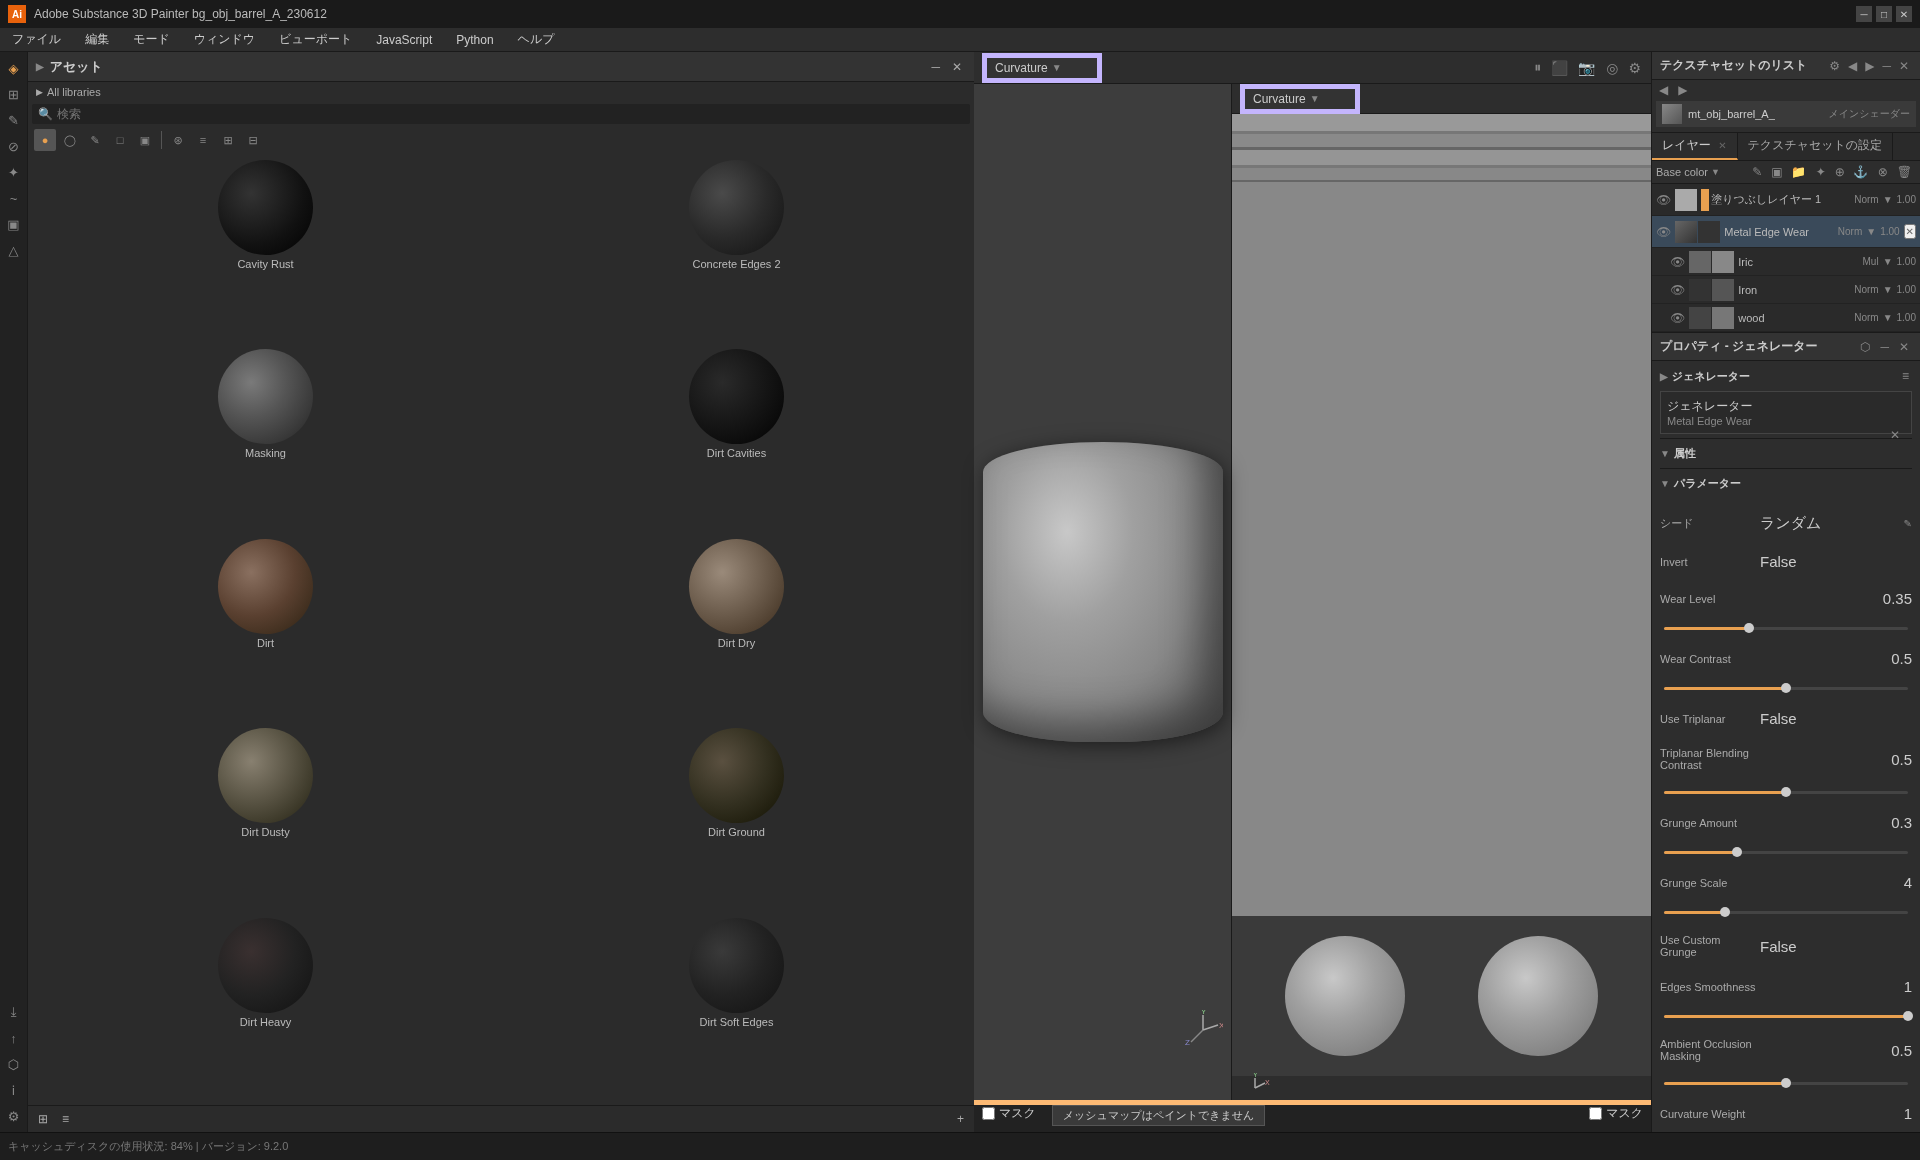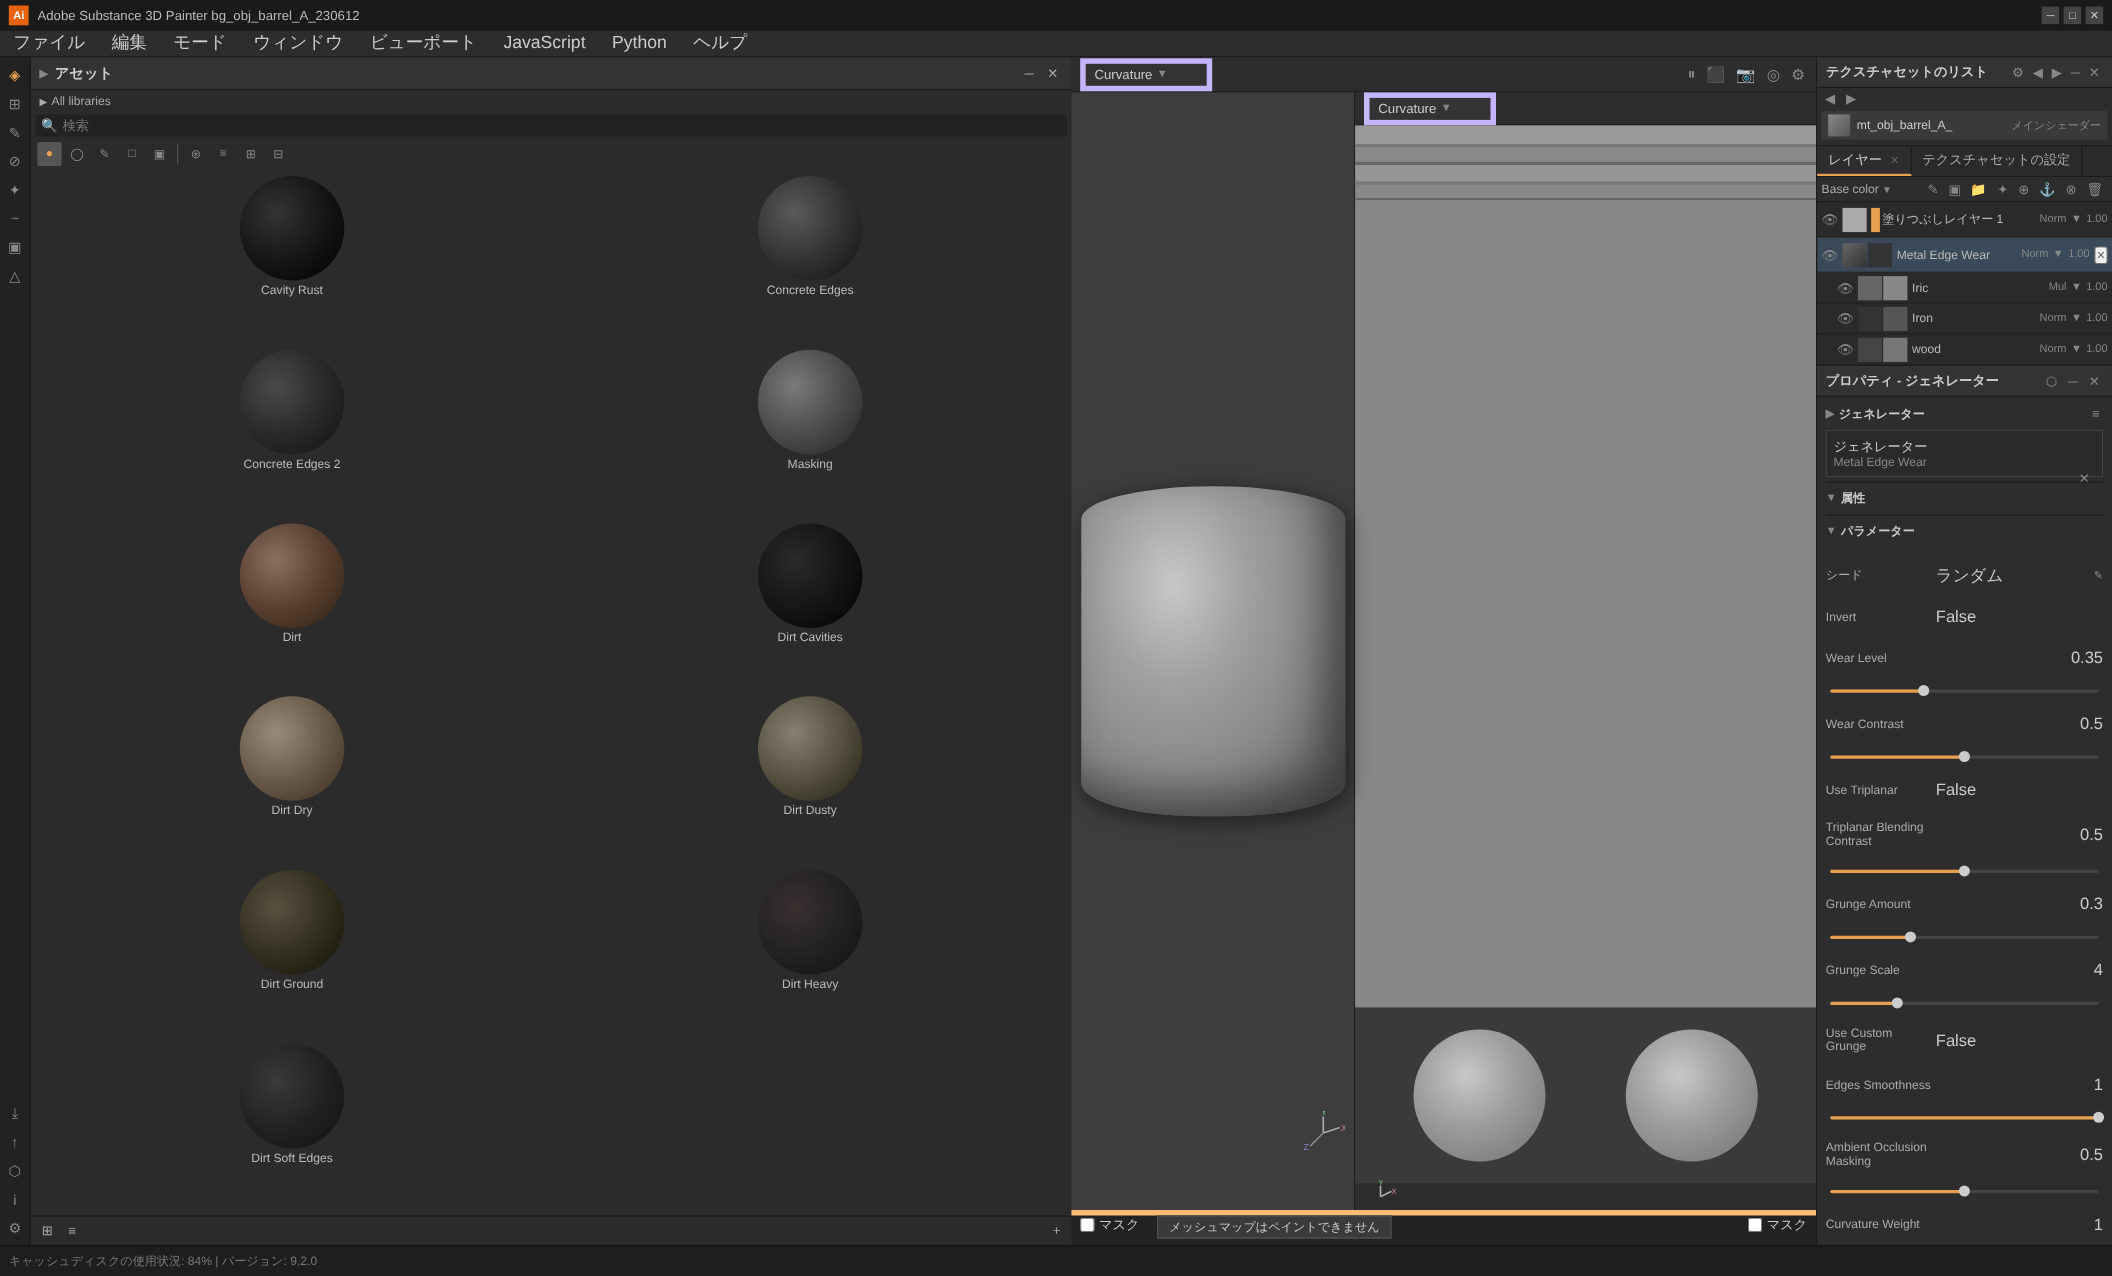--- a/index.html
+++ b/index.html
@@ -65,21 +65,21 @@
       background: #2d2d2d;
       height: 24px;
       display: flex;
       align-items: center;
       padding: 0 8px;
       gap: 16px;
       border-bottom: 1px solid #1a1a1a;
     }
     .menu-item {
       color: #ccc;
-      font-size: 16px;
+      font-size: 12px;
       cursor: pointer;
       padding: 2px 4px;
     }
 
     
     .toolbar {
       background: #2d2d2d;
       height: 32px;
       display: flex;
       align-items: center;
@@ -781,38 +781,34 @@
         <div class="filter-icon">⊟</div>
       </div>
 
       <div class="asset-grid">
 
       <div class="asset-item">
       <div class="asset-thumb mat-cavity-rust"></div>
       <span class="asset-label">Cavity Rust</span>
     </div>
           <div class="asset-item">
-      <div class="asset-thumb mat-concrete-edges"></div>
-      <span class="asset-label">Concrete Edges</span>
-    </div>
-          <div class="asset-item">
       <div class="asset-thumb mat-concrete-edges2"></div>
       <span class="asset-label">Concrete Edges 2</span>
     </div>
           <div class="asset-item">
       <div class="asset-thumb mat-crumples"></div>
       <span class="asset-label">Masking</span>
     </div>
           <div class="asset-item">
+      <div class="asset-thumb mat-dirt-cavities"></div>
+      <span class="asset-label">Dirt Cavities</span>
+    </div>
+          <div class="asset-item">
       <div class="asset-thumb mat-dirt"></div>
       <span class="asset-label">Dirt</span>
-    </div>
-          <div class="asset-item">
-      <div class="asset-thumb mat-dirt-cavities"></div>
-      <span class="asset-label">Dirt Cavities</span>
     </div>
           <div class="asset-item">
       <div class="asset-thumb mat-dirt-dry"></div>
       <span class="asset-label">Dirt Dry</span>
     </div>
           <div class="asset-item">
       <div class="asset-thumb mat-dirt-dusty"></div>
       <span class="asset-label">Dirt Dusty</span>
     </div>
           <div class="asset-item">

